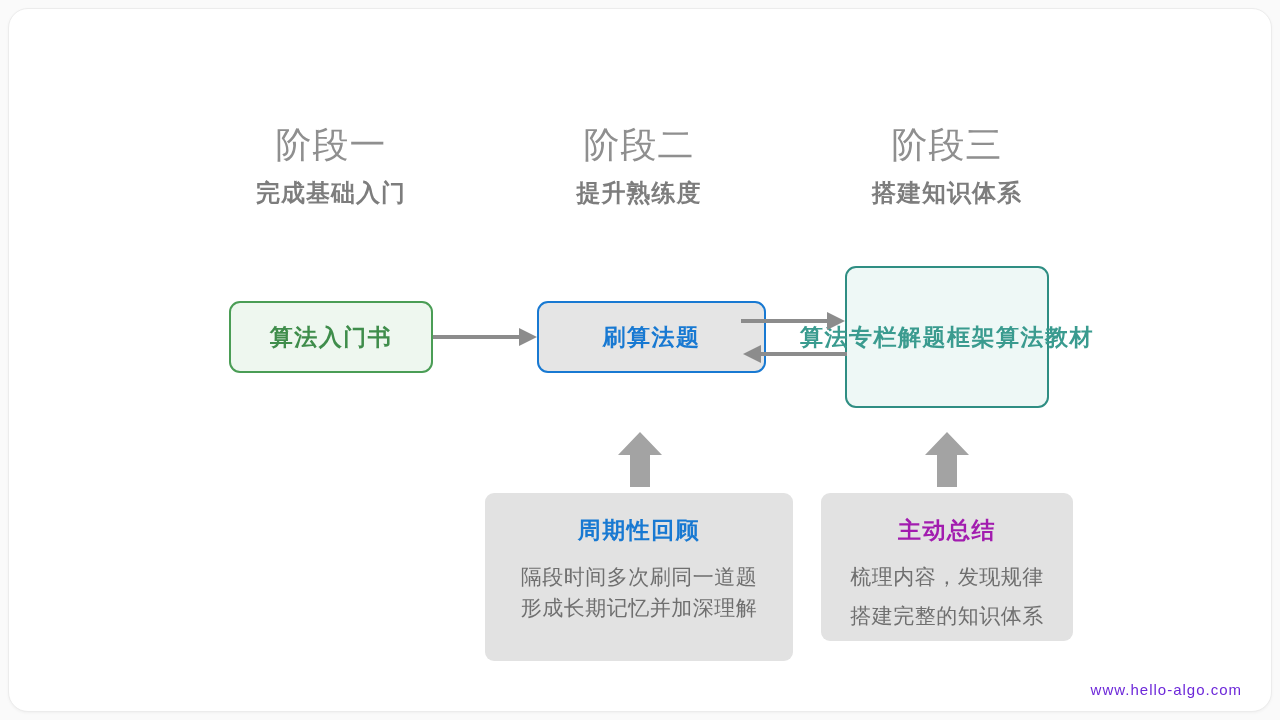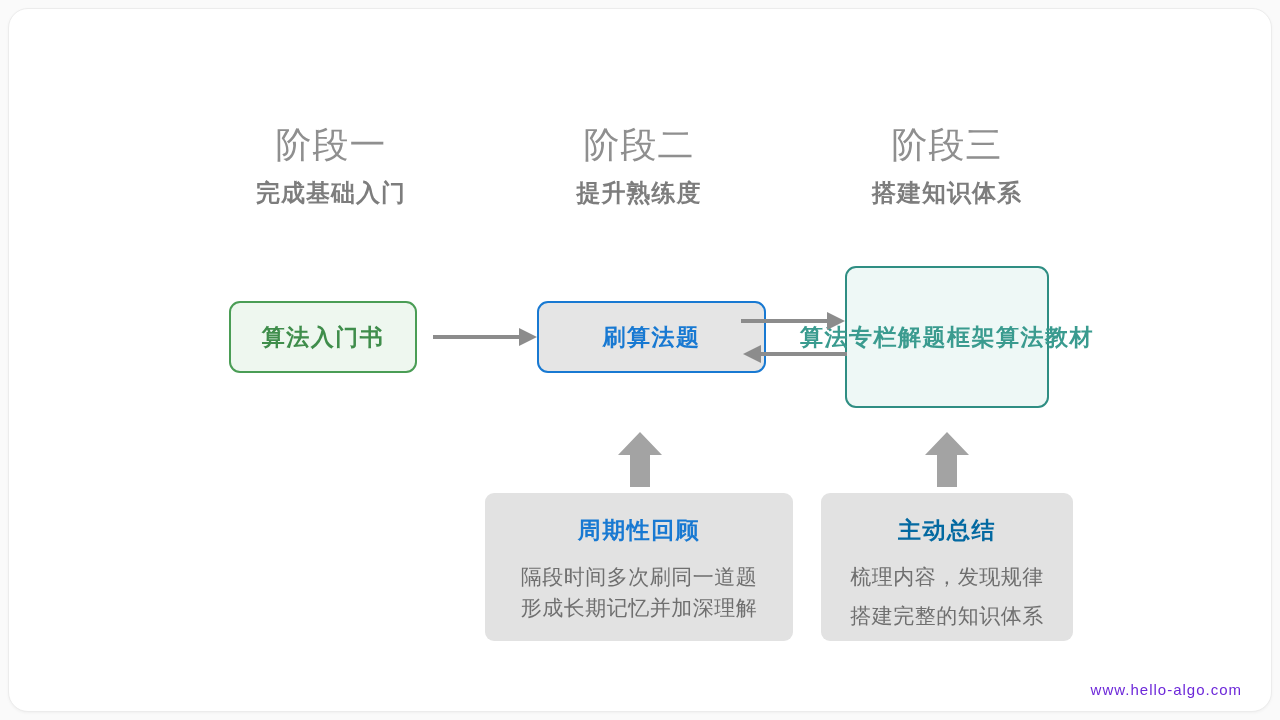--- a/index.html
+++ b/index.html
@@ -79,21 +79,21 @@
   .node .node-line {
     font-size: 23px;
     font-weight: bold;
     letter-spacing: 1.5px;
     line-height: 34px;
     white-space: nowrap;
   }
 
   #node-book {
     left: 229px;  top: 301px;
-    width: 188px; height: 72px;
+    width: 204px; height: 72px;
     background: #eef7ef;
     border-color: #4a9d55;
   }
   #node-book .node-line { color: #3f8d4b; }
 
   #node-practice {
     left: 537px;  top: 301px;
     width: 229px; height: 72px;
     background: #e5e5e5;
     border-color: #1879d2;
@@ -126,24 +126,24 @@
   }
   .tip-card .tip-body {
     margin-top: 16px;
     font-size: 21px;
     color: #6f6f6f;
     line-height: 31px;
     letter-spacing: 0.5px;
     white-space: nowrap;
     text-align: center;
   }
-  #tip-review { left: 485px; top: 493px; width: 308px; height: 148px; }
+  #tip-review { left: 485px; top: 493px; width: 308px; height: 168px; }
   #tip-review .tip-title { color: #1879d2; }
   #tip-summary { left: 821px; top: 493px; width: 252px; height: 148px; }
-  #tip-summary .tip-title { color: #0369a1; }
+  #tip-summary .tip-title { color: #a21caf; }
 
   
   .arrow-svg {
     position: absolute;
     overflow: visible;
   }
   #arrow-book-practice { left: 433px; top: 322px; width: 106px; height: 30px; }
   #arrow-practice-resources { left: 741px; top: 306px; width: 106px; height: 30px; }
   #arrow-resources-practice { left: 741px; top: 339px; width: 106px; height: 30px; }
   #arrow-review-up { left: 617px; top: 430px; width: 46px; height: 58px; }

